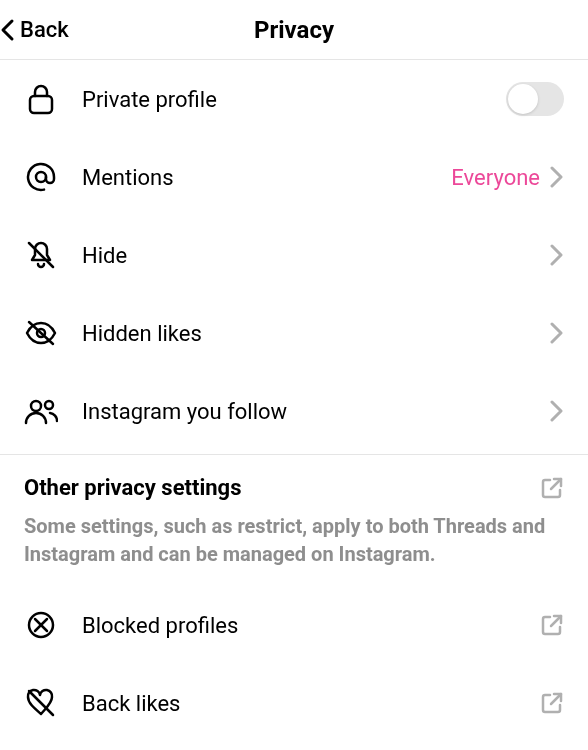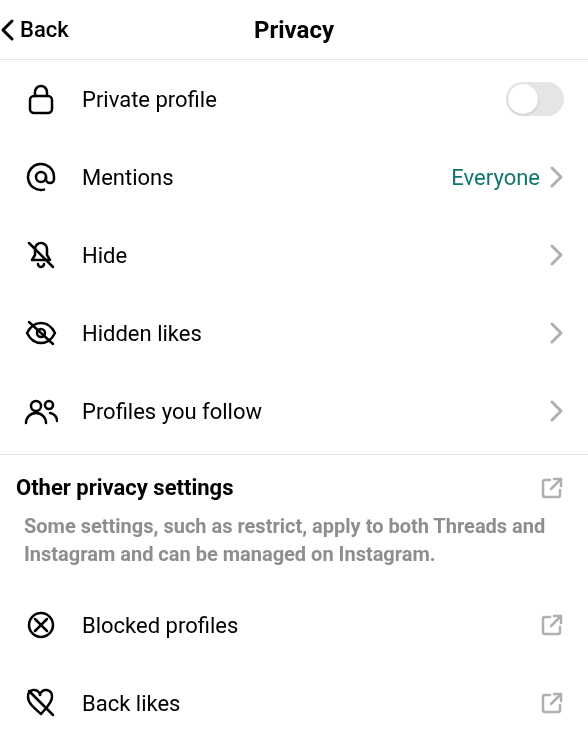--- a/index.html
+++ b/index.html
@@ -51,21 +51,21 @@
       align-items: center;
       justify-content: center;
     }
     .row-label {
       font-size: 22px;
       flex: 1;
       font-weight: 400;
     }
     .row-value {
       font-size: 22px;
-      color: #0f766e;
+      color: #ec4899;
       margin-right: 10px;
       text-align: center;
     }
     .chevron {
       color: #b0b0b0;
       flex-shrink: 0;
     }
     .toggle {
       width: 58px;
       height: 34px;
@@ -84,21 +84,21 @@
       left: 2px;
       box-shadow: 0 1px 3px rgba(0,0,0,0.15);
     }
     .section-break {
       border-top: 1px solid #e5e5e5;
       margin-top: 4px;
     }
     .section-header {
       display: flex;
       align-items: center;
-      padding: 20px 24px 12px 16px;
+      padding: 20px 24px 12px 24px;
     }
     .section-title {
       font-size: 22px;
       font-weight: 700;
       flex: 1;
     }
     .external-icon {
       color: #b0b0b0;
       flex-shrink: 0;
     }
@@ -182,21 +182,21 @@
 
   <div class="row">
     <div class="row-icon">
       <svg width="34" height="30" viewBox="0 0 34 30" fill="none" stroke="#000" stroke-width="2.5" stroke-linecap="round" stroke-linejoin="round">
         <circle cx="12" cy="10" r="5"></circle>
         <path d="M2 27 a10 10 0 0 1 20 0"></path>
         <circle cx="25" cy="9" r="4"></circle>
         <path d="M26 17 a8 8 0 0 1 7 8"></path>
       </svg>
     </div>
-    <div class="row-label">Profiles you follow</div>
+    <div class="row-label">Instagram you follow</div>
     <svg class="chevron" width="14" height="22" viewBox="0 0 14 22" fill="none" stroke="currentColor" stroke-width="3" stroke-linecap="round" stroke-linejoin="round">
         <polyline points="2,2 11,11 2,20"></polyline>
       </svg>
   </div>
 
 </div>
 
 <div class="section-break"></div>
 
 <div class="section-header">

